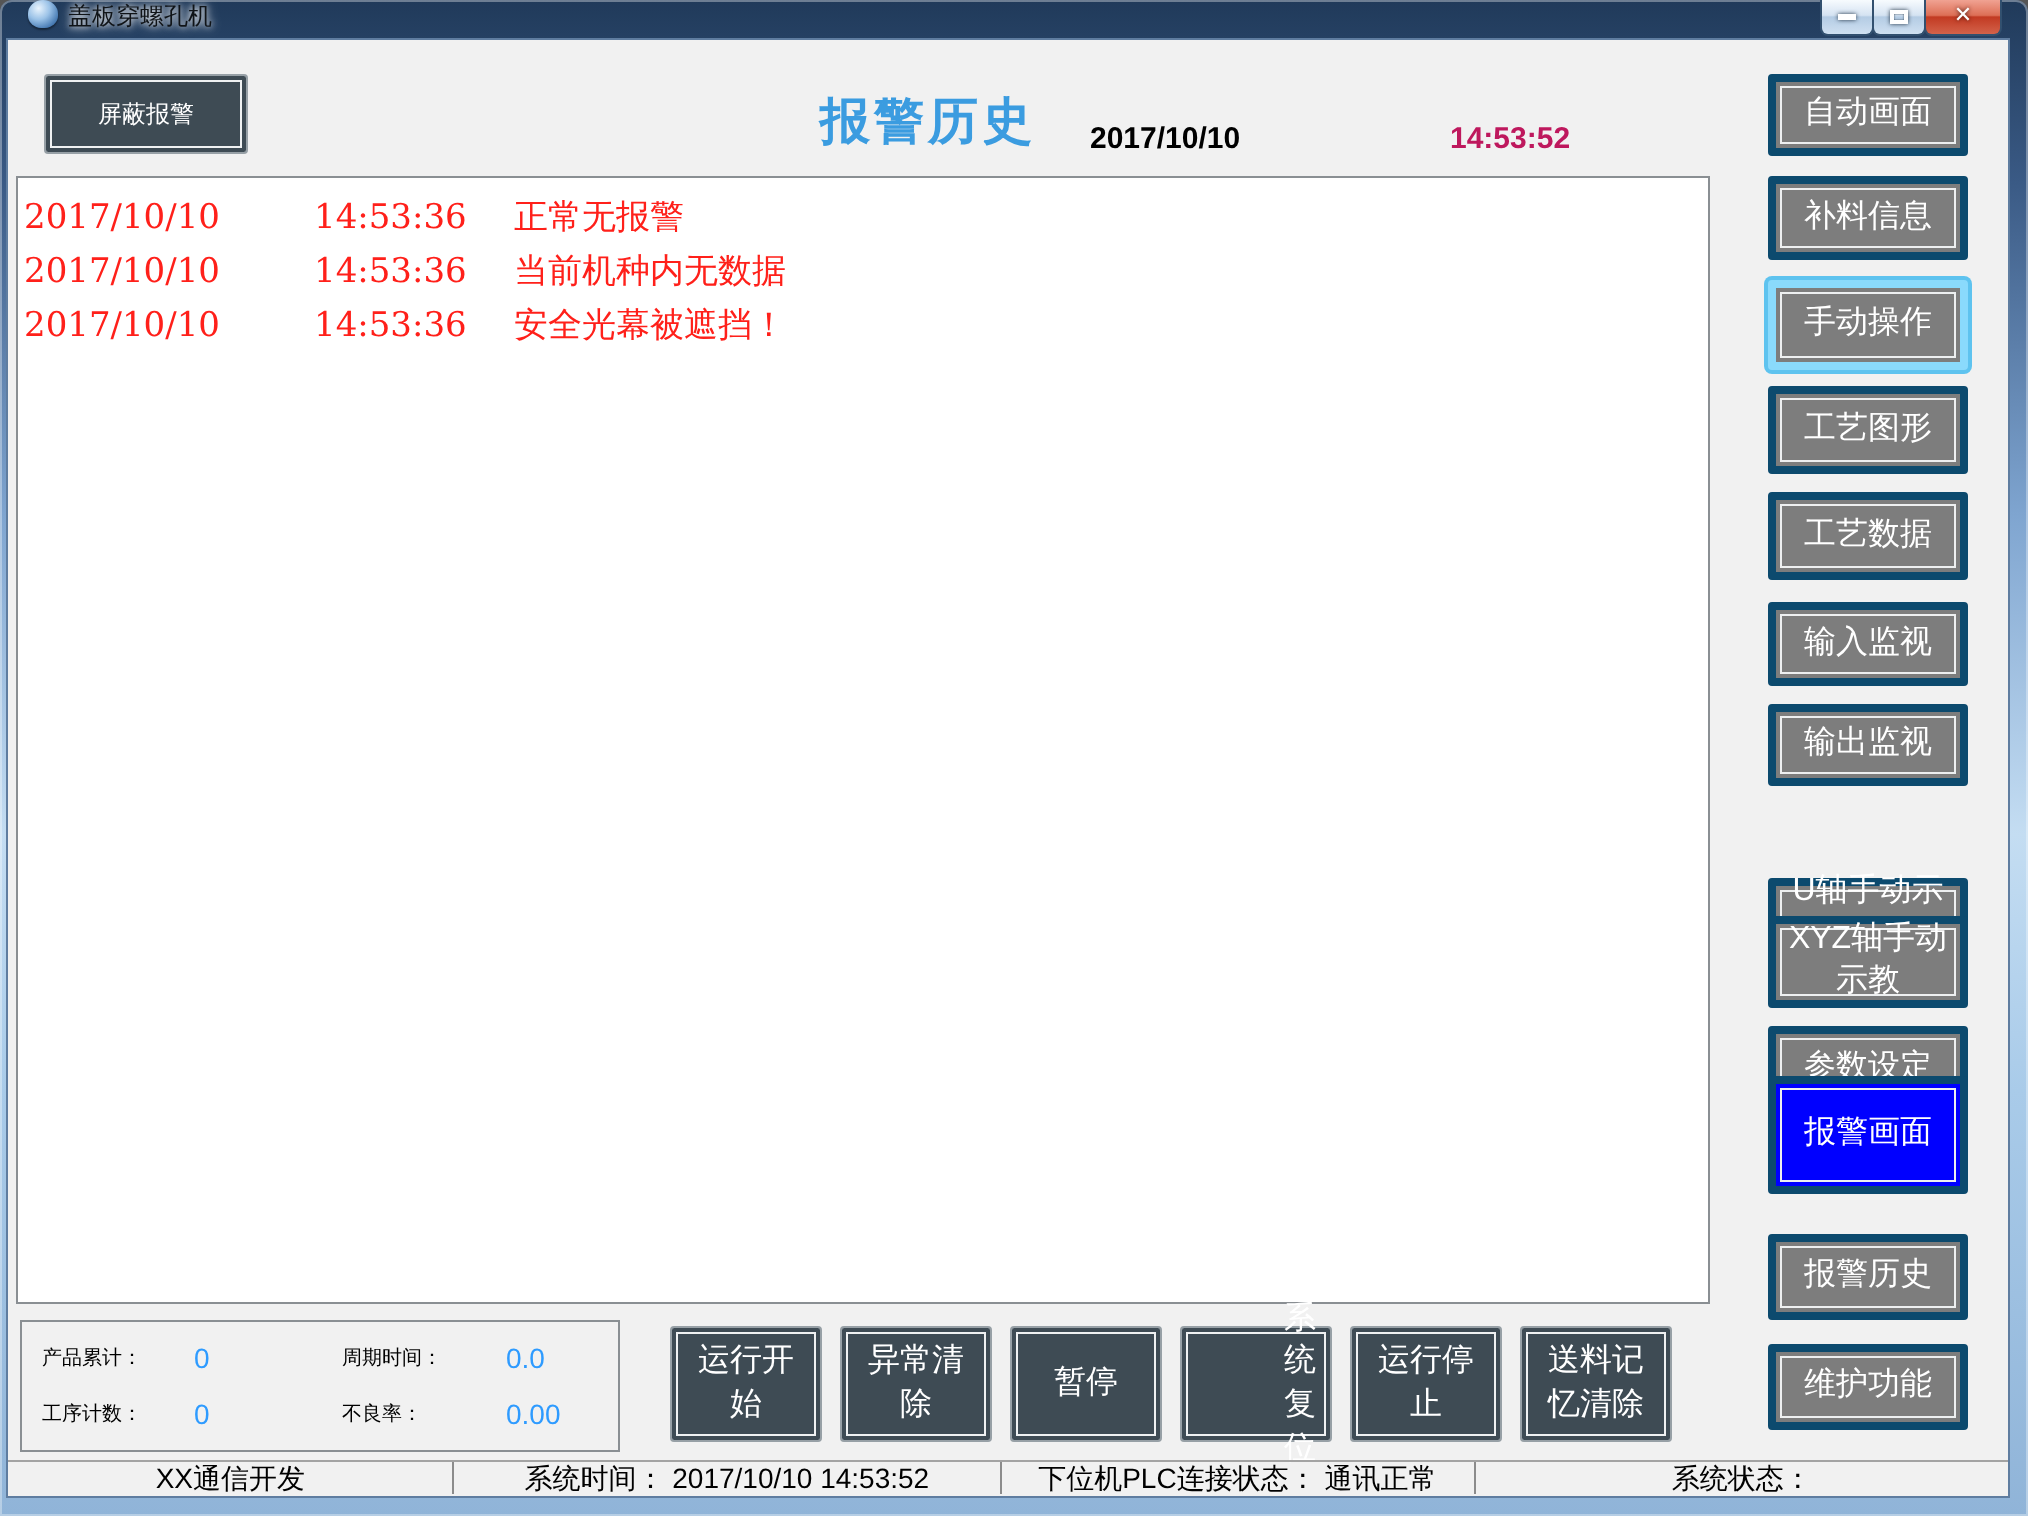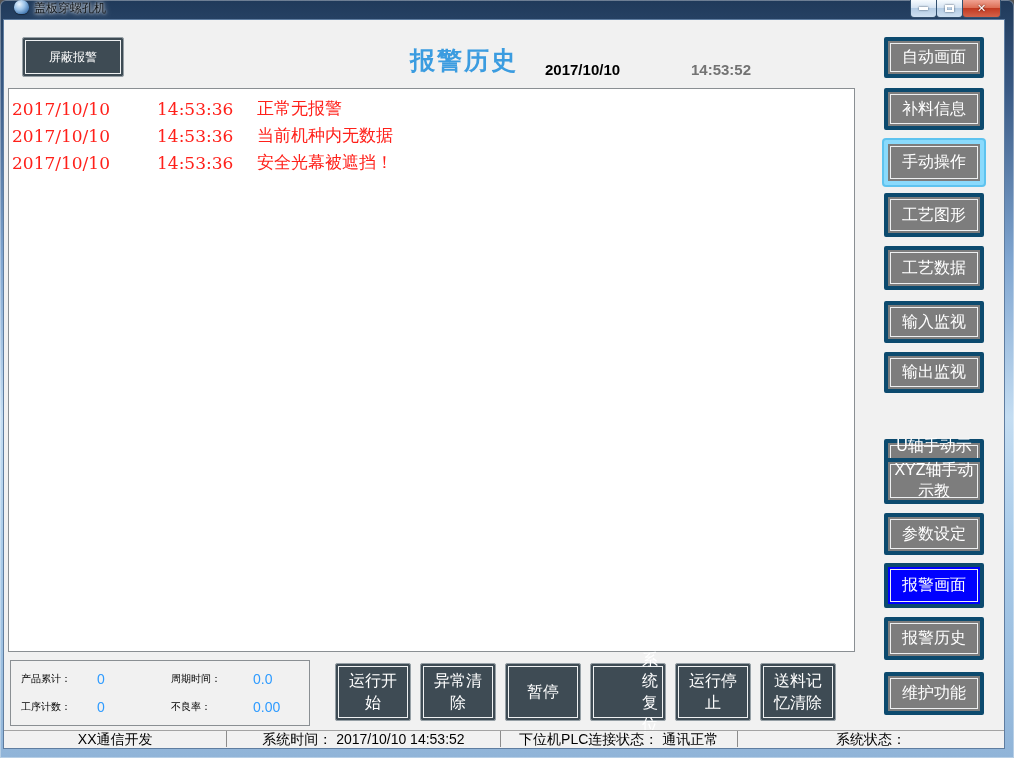--- a/index.html
+++ b/index.html
@@ -33,21 +33,21 @@
   .dark-btn{position:absolute;background:#3e4b54;color:#fff;border:1px solid #97a0a6;border-radius:2px;
     box-shadow:inset 0 0 0 2px #3e4b54, inset 0 0 0 3px #eff1f2;
     display:flex;align-items:center;justify-content:center;text-align:center;
     font-size:16px;line-height:1.35;white-space:pre-line;cursor:default;}
 
   .mask-alarm{left:18px;top:17px;width:102px;height:40px;font-size:12px;}
 
   .page-title{position:absolute;left:340px;top:24px;width:240px;text-align:center;
     font-size:25px;font-weight:bold;color:#3b9ce0;letter-spacing:2px;}
   .hdr-date{position:absolute;left:541px;top:41px;font-size:15px;font-weight:bold;color:#000;}
-  .hdr-time{position:absolute;left:687px;top:41px;font-size:15px;font-weight:bold;color:#737373;}
+  .hdr-time{position:absolute;left:721px;top:41px;font-size:15px;font-weight:bold;color:#be185d;}
 
   
   .alarm-list{position:absolute;left:4px;top:68px;width:847px;height:564px;background:#fff;
     border:1px solid #8a8f93;padding-top:6px;overflow:hidden;}
   .alarm-row{display:grid;grid-template-columns:145px 100px auto;padding-left:3px;height:27px;align-items:center;}
   .alarm-row span{font-family:"DejaVu Serif","Liberation Serif",serif;font-size:17px;color:#ff201a;white-space:nowrap;}
 
   
   .stats-panel{position:absolute;left:6px;top:640px;width:300px;height:66px;border:1px solid #8a8f93;
     display:grid;grid-template-columns:76px 74px 82px auto;grid-template-rows:1fr 1fr;
@@ -154,21 +154,21 @@
       <div class="side-btn focused" style="top:120px;height:45px;">手动操作</div>
       <div class="side-btn" style="top:173px;height:44px;">工艺图形</div>
       <div class="side-btn" style="top:226px;height:44px;">工艺数据</div>
       <div class="side-btn" style="top:281px;height:42px;">输入监视</div>
       <div class="side-btn" style="top:332px;height:41px;">输出监视</div>
       <div class="side-btn" style="top:383px;height:36px;margin-top:36px;">U轴手动示
 教</div>
       <div class="side-btn" style="top:438px;height:46px;">XYZ轴手动
 示教</div>
       <div class="side-btn" style="top:493px;height:42px;">参数设定</div>
-      <div class="side-btn active" style="top:543px;height:45px;font-family:Liberation Serif, serif;">报警画面</div>
+      <div class="side-btn active" style="top:518px;height:59px;font-family:Liberation Serif, serif;">报警画面</div>
       <div class="side-btn" style="top:597px;height:43px;">报警历史</div>
       <div class="side-btn" style="top:652px;height:43px;">维护功能</div>
 
       <div class="statusbar">
         <div class="status-cell c0">XX通信开发</div>
         <div class="status-sep"></div>
         <div class="status-cell c1">系统时间： 2017/10/10 14:53:52</div>
         <div class="status-sep"></div>
         <div class="status-cell c2">下位机PLC连接状态： 通讯正常</div>
         <div class="status-sep"></div>

